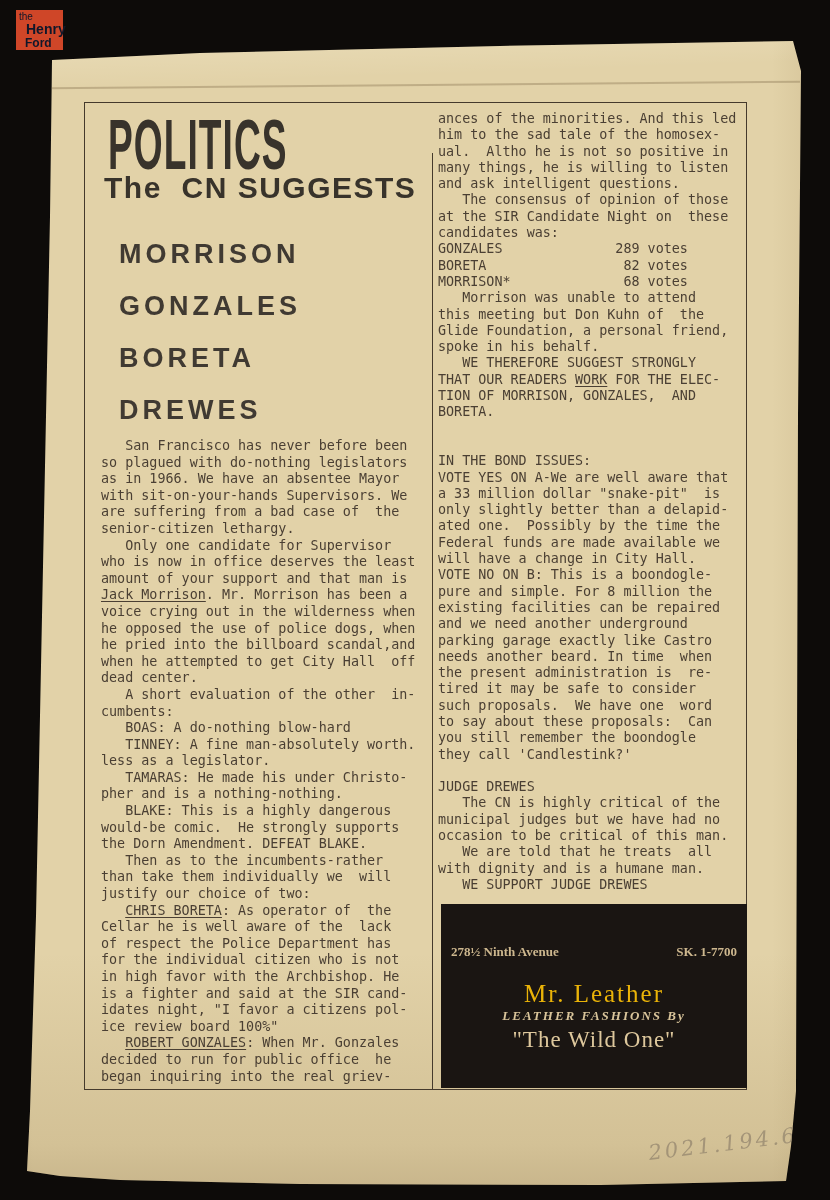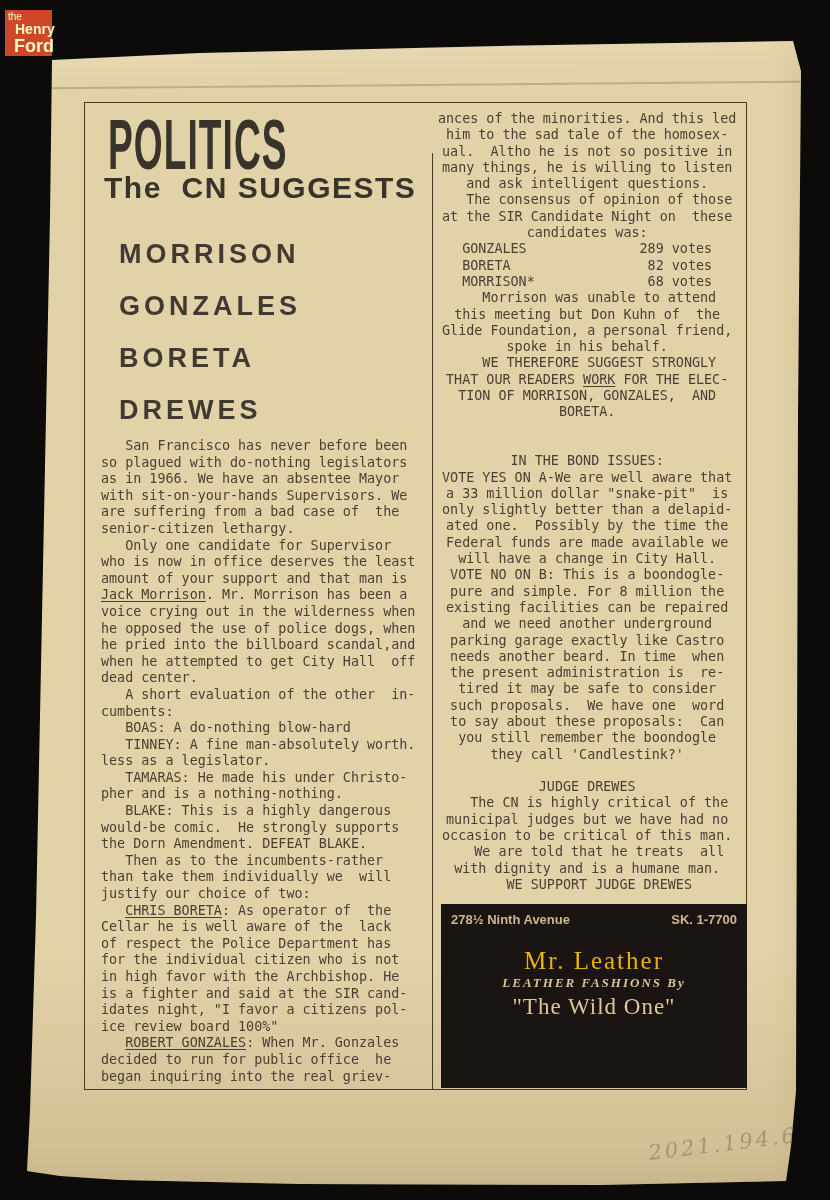--- a/index.html
+++ b/index.html
@@ -28,42 +28,42 @@
     font-family:"Liberation Sans",sans-serif;}
   .subtitle{position:absolute;left:104px;top:155px;font-weight:bold;font-size:30px;
     letter-spacing:1.5px;color:var(--headline);white-space:pre;}
   .endorse{position:absolute;left:119px;top:212px;font-weight:bold;font-size:27px;
     letter-spacing:4px;color:#403a32;}
   .endorse .tline{line-height:52px;white-space:pre;}
   .mono{position:absolute;font-family:"DejaVu Sans Mono", monospace;font-size:13.4px;
     color:var(--ink);white-space:pre;}
   .col-left{left:101px;top:422px;}
   .col-left .tline{line-height:16.6px;}
-  .col-right{left:438px;top:95px;text-align:center;}
+  .col-right{left:438px;top:95px;}
   .col-right .tline{line-height:16.3px;}
   .tline{white-space:pre;}
   .u{text-decoration:underline;text-underline-offset:2px;}
   .ad{position:absolute;left:441px;top:888px;width:306px;height:184px;background:var(--adBg);
     box-sizing:border-box;padding:8px 10px;color:var(--adText);}
-  .ad-top{display:flex;justify-content:space-between;font-family:Liberation Sans, sans-serif;
-    font-weight:bold;font-size:13px;color:#cdb78e;}
+  .ad-top{display:flex;justify-content:space-between;font-family:Liberation Serif, serif;
+    font-weight:bold;font-size:13px;color:#cdb78e;margin-top:32px;}
   .ad-name{text-align:center;margin-top:20px;font-family:"Liberation Serif",serif;
     font-size:25px;letter-spacing:2px;color:#eab308;}
   .ad-tagline{text-align:center;font-family:"Liberation Serif",serif;
     font-style:italic;font-weight:bold;font-size:13px;letter-spacing:2px;}
   .ad-brand{text-align:center;margin-top:3px;font-family:"Liberation Serif",serif;
     font-size:23px;letter-spacing:1px;color:#ddc79c;}
   .pencil{position:absolute;left:648px;top:1116px;font-family:"DejaVu Serif",serif;
     font-style:italic;font-size:21px;letter-spacing:3px;color:var(--pencil);
     transform:rotate(-7deg);opacity:.85;}
-  .logo{position:absolute;left:5px;top:10px;width:47px;height:46px;background:var(--logoRed);
-    color:#fef9c3;line-height:1;}
+  .logo{position:absolute;left:16px;top:10px;width:47px;height:40px;background:var(--logoRed);
+    color:#0f172a;line-height:1;}
   .logo .l-the{font-size:10px;margin:2px 0 0 3px;}
   .logo .l-henry{font-weight:bold;font-size:14px;margin:0 0 0 10px;}
-  .logo .l-ford{font-weight:bold;font-size:18px;margin:1px 0 3px 9px;}
+  .logo .l-ford{font-weight:bold;font-size:12px;margin:1px 0 3px 9px;}
 </style>
 </head>
 <body>
 
 <div class="stage">
   <div class="paper">
     <div class="crease-top"></div>
     <div class="article-box"></div>
     <div class="col-divider"></div>
 

